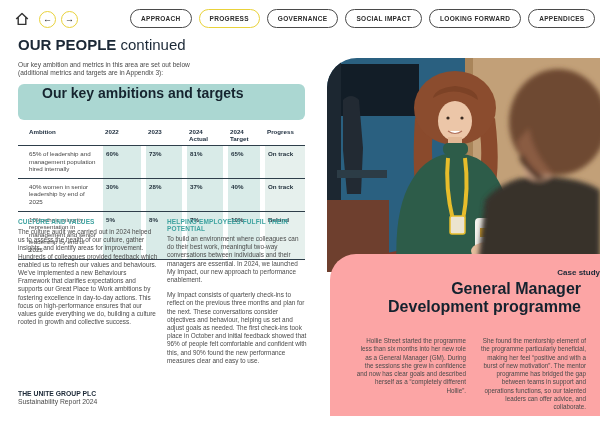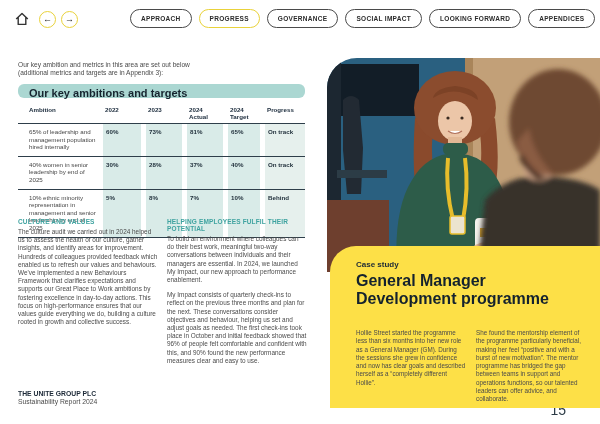--- a/index.html
+++ b/index.html
@@ -26,22 +26,22 @@
     padding:5px 10px; white-space:nowrap; cursor:pointer;
   }
   .tab.active { border:1.5px solid #e9d23a; }
   
   .title { position:absolute; top:36px; left:18px; font-size:15px; font-weight:bold; color:#1b2836; }
   .title .light { font-weight:normal; }
   .subtitle { position:absolute; top:61px; left:18px; width:280px; font-size:6.6px; line-height:8.4px; color:#4a4a4a; }
   
   .tablewrap { position:absolute; top:84px; left:18px; width:287px; }
   .tbar {
-    background:#abd7d2; border-radius:6px; height:14px; line-height:19px;
-    padding-left:11px; font-size:11px; font-weight:bold; color:#16242f;
+    background:#abd7d2; border-radius:6px; height:36px; line-height:19px;
+    padding-left:24px; font-size:14px; font-weight:bold; color:#16242f;
   }
   .tgrid { display:grid; grid-template-columns:80px 38px 36px 36px 32px 1fr; column-gap:5px; }
   .trow { border-bottom:1px solid #2e3e4a; }
   .thead { margin-top:4px; }
   .thead .cell { font-size:6.2px; font-weight:bold; color:#203040; padding:4px 2px 3px 2px; }
   .cell.amb { padding-left:11px; }
   .tdata .cell { font-size:6.2px; padding:4px 3px; }
   .tdata .amb { color:#474747; line-height:7.6px; padding:4px 2px 5px 11px; }
   .tdata .val { font-weight:bold; color:#1d2c38; background:#d9ebe8; }
   .tdata .prog { font-weight:bold; color:#1d2c38; background:#e6f0ed; }
@@ -55,23 +55,24 @@
   .f1 { font-size:6.8px; font-weight:bold; color:#1b2836; }
   .f2 { font-size:6.8px; color:#4b4b4b; margin-top:1px; }
   
   .photo {
     position:absolute; left:327px; top:58px; width:273px; height:214px;
     border-top-left-radius:30px; overflow:hidden; z-index:1;
   }
   .photo svg { display:block; width:273px; height:214px; }
   
   .card {
-    position:absolute; left:330px; top:246px; width:270px; height:162px;
-    background:#fde047; border-top-left-radius:26px; z-index:2;
+    position:absolute; left:330px; top:254px; width:270px; height:162px;
+    background:#fca5a5; border-top-left-radius:26px; z-index:2;
     padding:14px 0 0 26px;
+    text-align:right;
   }
   .kicker { font-size:8px; font-weight:bold; color:#1b2836; }
   .cs-title { font-size:16px; font-weight:bold; line-height:18px; color:#14222e; width:225px; margin:3px 0 21px 0; }
   .cs-cols { display:flex; gap:10px; }
   .cs-col { width:110px; font-size:6.3px; line-height:8.3px; color:#4a4a4a; }
   .pagenum { position:absolute; right:34px; bottom:6px; font-size:14px; color:#2c3b46; }
 </style>
 </head>
 <body>
 
@@ -92,20 +93,23 @@
     <div class="tabs">
       <div class="tab">APPROACH</div>
       <div class="tab active">PROGRESS</div>
       <div class="tab">GOVERNANCE</div>
       <div class="tab">SOCIAL IMPACT</div>
       <div class="tab">LOOKING FORWARD</div>
       <div class="tab">APPENDICES</div>
     </div>
   </div>
 
+  <div class="title">
+    <span>OUR PEOPLE</span><span class="light"> continued</span>
+  </div>
   <div class="subtitle">
     <div>Our key ambition and metrics in this area are set out below</div>
     <div>(additional metrics and targets are in Appendix 3):</div>
   </div>
 
   <div class="tablewrap">
     <div class="tbar">Our key ambitions and targets</div>
 
     <div class="tgrid trow thead">
       <div class="cell amb">Ambition</div>

